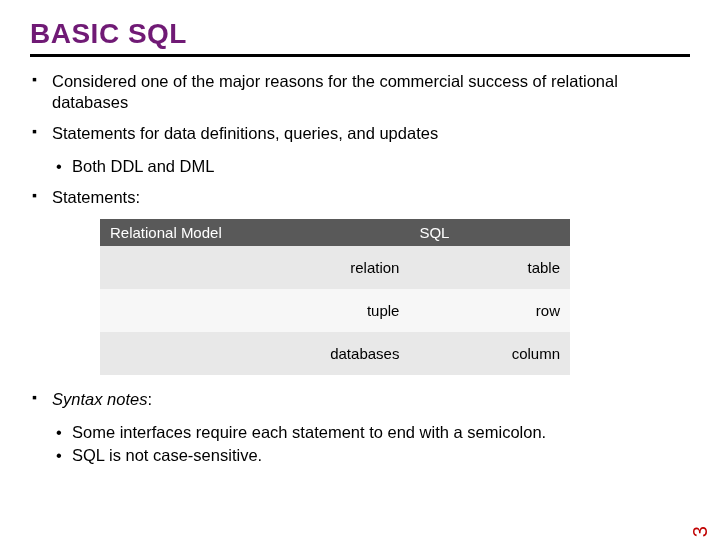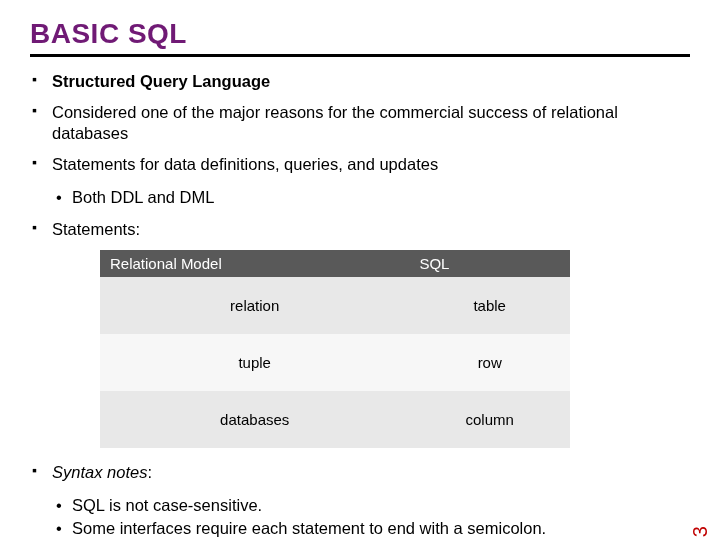--- a/index.html
+++ b/index.html
@@ -70,22 +70,22 @@
     font-size: 15px;
   }
   th {
     background: #595959;
     color: #fff;
     text-align: left;
     font-weight: 400;
     padding: 5px 10px;
   }
   td {
-    padding: 20px 10px;
-    text-align: center;
+    padding: 13px 10px;
+    text-align: right;
   }
   tbody tr:nth-child(odd) td { background: #e8e8e8; }
   tbody tr:nth-child(even) td { background: #f7f7f7; }
   .pagenum {
     position: absolute;
     right: 8px;
     bottom: 14px;
     color: #c00000;
     font-size: 20px;
     font-weight: 400;
@@ -94,23 +94,20 @@
   }
 </style>
 </head>
 <body>
 
 <div class="slide">
   <div class="title">BASIC SQL</div>
   <hr class="rule">
 
   <ul class="top">
-    <li>
-      <span class="bold">Structured Query Language</span>
-    </li>
     <li>
       <span>Considered one of the major reasons for the commercial success of relational databases</span>
     </li>
     <li>
       <span>Statements for data definitions, queries, and updates</span>
       <ul class="sub">
         <li>
           <span>Both DDL and DML</span>
         </li>
       </ul>
@@ -143,23 +140,23 @@
         </tr>
       </tbody>
     </table>
   </div>
 
   <ul class="top">
     <li>
       <span class="italic">Syntax notes</span><span>:</span>
       <ul class="sub">
         <li>
-          <span>SQL is not case-sensitive.</span>
+          <span>Some interfaces require each statement to end with a semicolon.</span>
         </li>
         <li>
-          <span>Some interfaces require each statement to end with a semicolon.</span>
+          <span>SQL is not case-sensitive.</span>
         </li>
       </ul>
     </li>
   </ul>
 </div>
 
 <div class="pagenum">3</div>
 
 </body></html>

